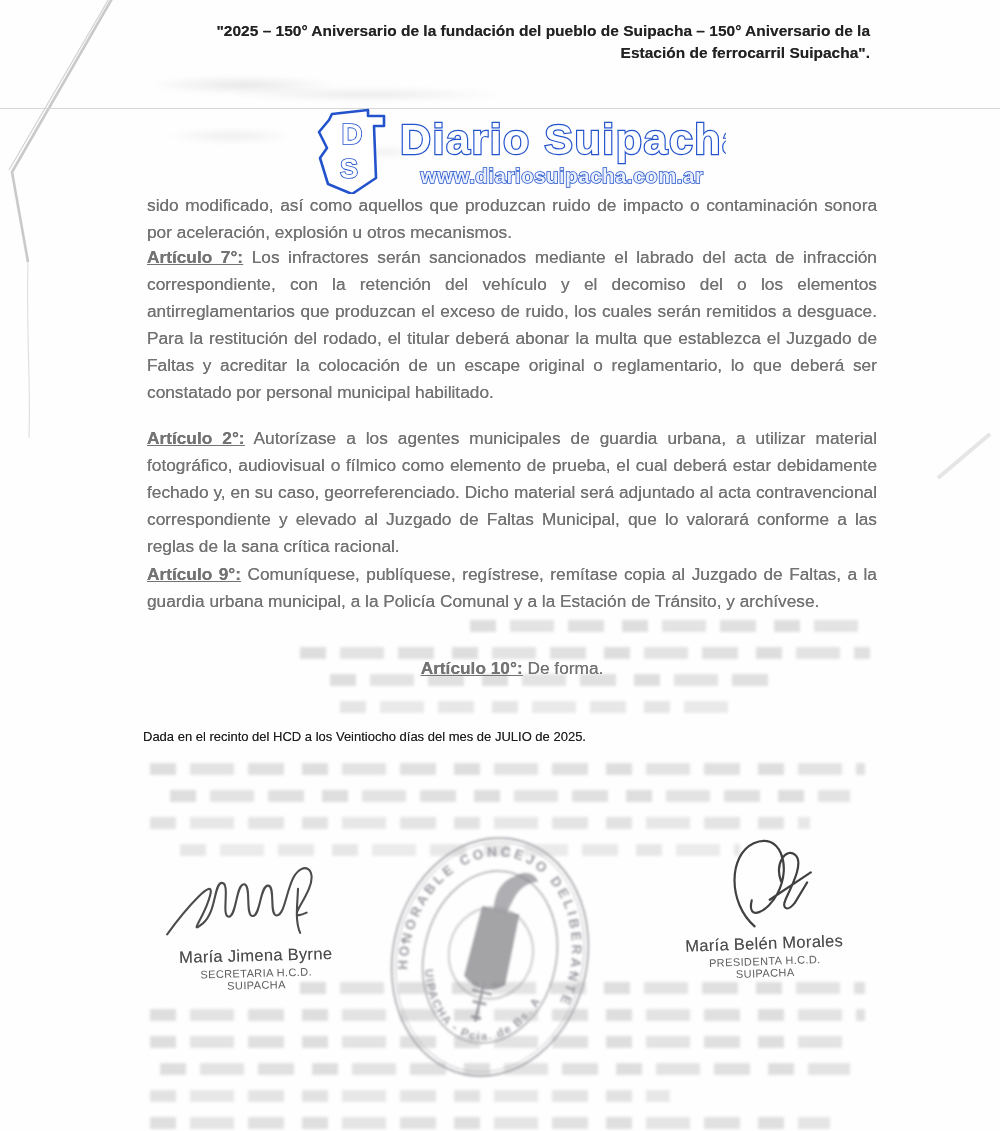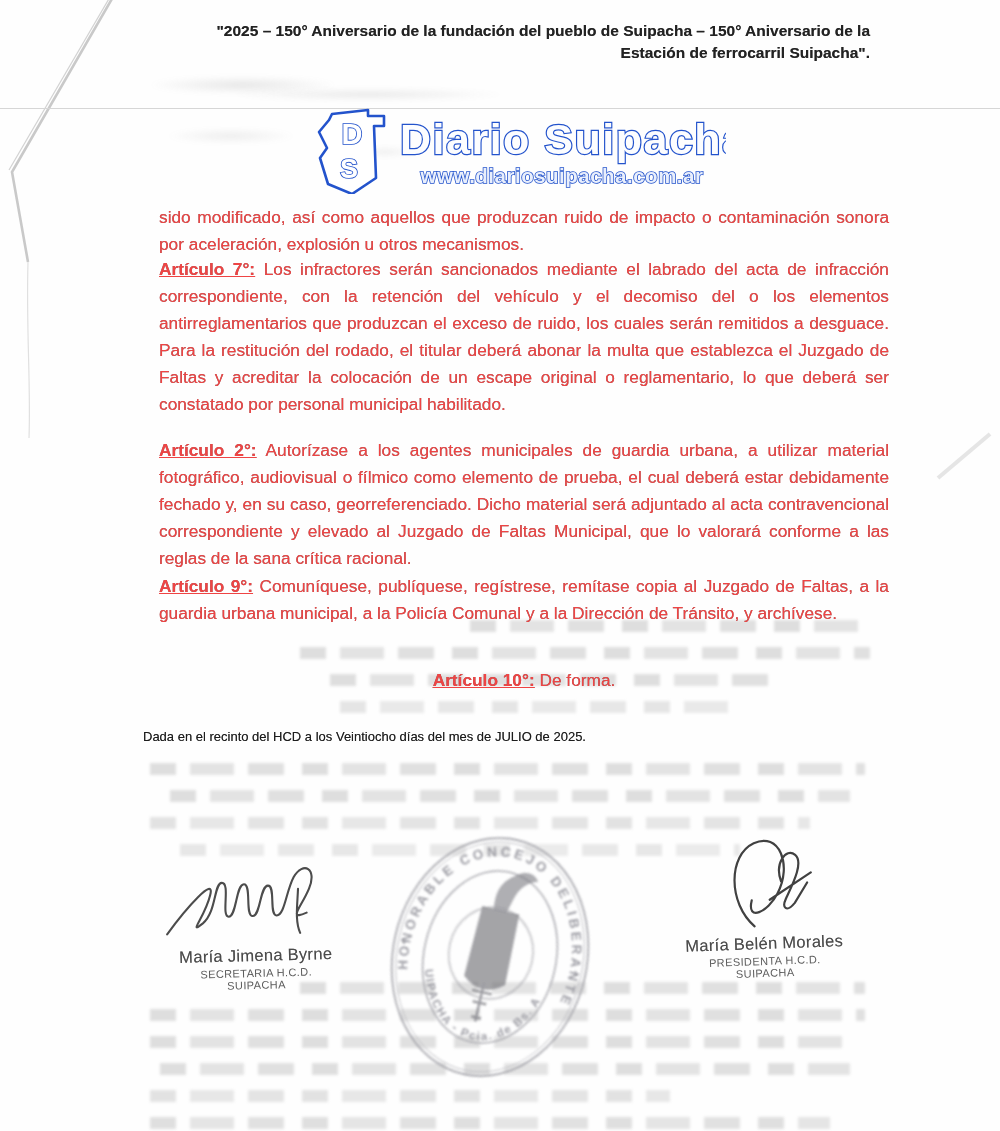--- a/index.html
+++ b/index.html
@@ -13,22 +13,22 @@
   .hdr{
     position:absolute; left:170px; top:20px; width:700px;
     text-align:right; font-weight:700; font-size:15.5px; line-height:22px;
     color:#222; text-shadow:0 0 .5px rgba(0,0,0,.5);
   }
   .hairline{position:absolute; left:0; top:108px; width:1000px; height:1px; background:#d6d6d6;}
   
   .para{
     position:absolute; left:143px; width:730px;
     font-size:17.3px; line-height:27px; text-align:justify;
-    color:#ef4444; text-shadow:0 0 .6px rgba(0,0,0,.55);
-    margin:16px;
+    color:#737373; text-shadow:0 0 .6px rgba(0,0,0,.55);
+    margin:4px;
   }
   .lbl{font-weight:700; text-decoration:underline;}
   .closing{
     position:absolute; left:143px; width:730px; 
     font-size:13px; font-weight:400; color:#1d1d1d;
     text-shadow:0 0 .6px rgba(0,0,0,.55);
   }
   
   .ghost{
     position:absolute; height:12px; filter:blur(1.7px); opacity:.42;
@@ -105,21 +105,21 @@
     <span>Los infractores serán sancionados mediante el labrado del acta de infracción correspondiente, con la retención del vehículo y el decomiso del o los elementos antirreglamentarios que produzcan el exceso de ruido, los cuales serán remitidos a desguace. Para la restitución del rodado, el titular deberá abonar la multa que establezca el Juzgado de Faltas y acreditar la colocación de un escape original o reglamentario, lo que deberá ser constatado por personal municipal habilitado.</span>
   </p>
 
   <p class="para" style="top:421px;">
     <span class="lbl">Artículo 2°:</span>
     <span>Autorízase a los agentes municipales de guardia urbana, a utilizar material fotográfico, audiovisual o fílmico como elemento de prueba, el cual deberá estar debidamente fechado y, en su caso, georreferenciado. Dicho material será adjuntado al acta contravencional correspondiente y elevado al Juzgado de Faltas Municipal, que lo valorará conforme a las reglas de la sana crítica racional.</span>
   </p>
 
   <p class="para" style="top:557px;">
     <span class="lbl">Artículo 9°:</span>
-    <span>Comuníquese, publíquese, regístrese, remítase copia al Juzgado de Faltas, a la guardia urbana municipal, a la Policía Comunal y a la Dirección de Tránsito, y archívese.</span>
+    <span>Comuníquese, publíquese, regístrese, remítase copia al Juzgado de Faltas, a la guardia urbana municipal, a la Policía Comunal y a la Estación de Tránsito, y archívese.</span>
   </p>
 
   <p class="para" style="top:651px;text-align:center;">
     <span class="lbl">Artículo 10°:</span>
     <span>De forma.</span>
   </p>
 
   <div class="closing" style="top:729px;">Dada en el recinto del HCD a los Veintiocho días del mes de JULIO de 2025.</div>
 
   <svg class="seal" width="214" height="248" viewBox="0 0 214 248">

